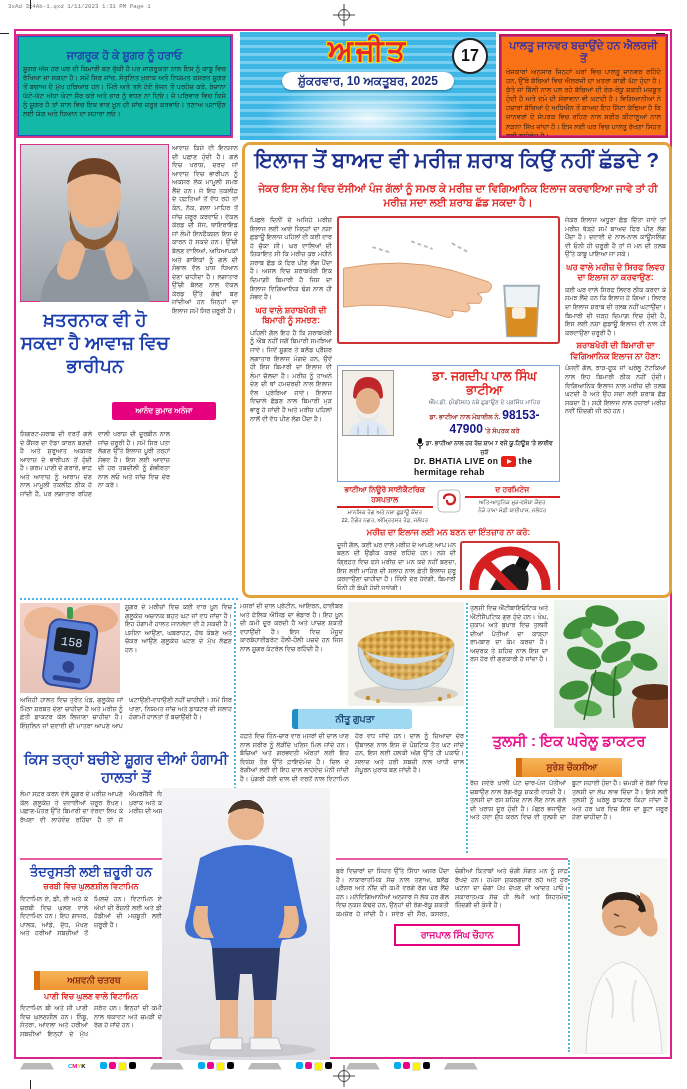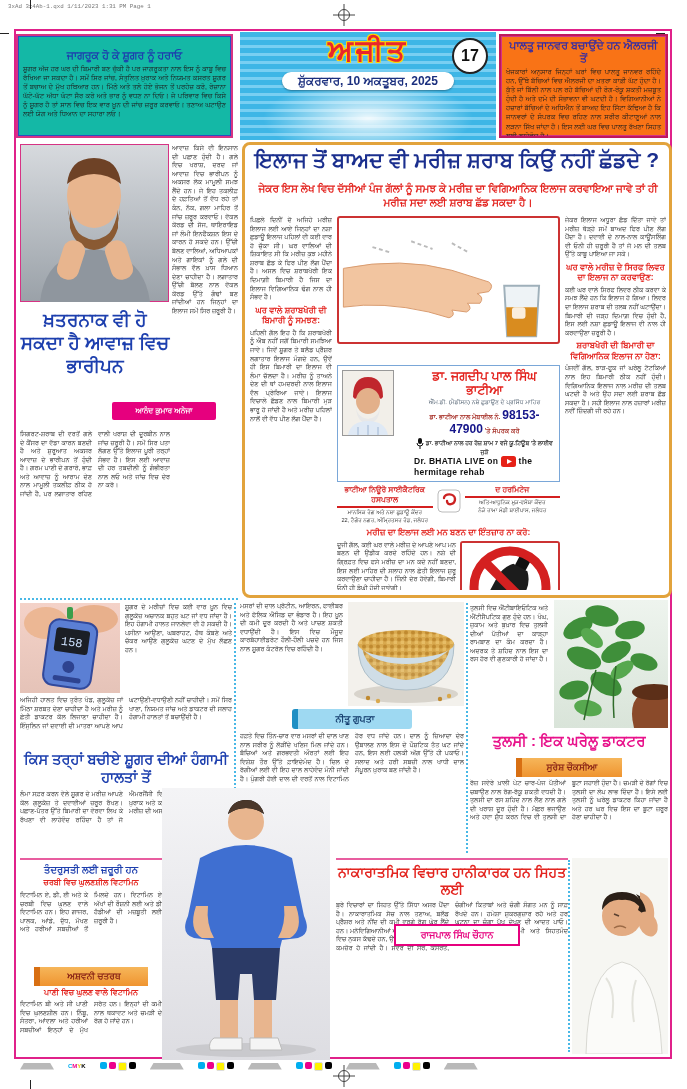--- a/index.html
+++ b/index.html
@@ -76,21 +76,21 @@
   #tulsi{left:470px;top:600px;width:198px;height:256px;}
   #tulsi-img{right:0;top:0;width:114px;height:128px;}
   #tulsi-side{left:0;top:4px;width:78px;height:126px;}
   #tulsi-head{left:0;top:132px;width:198px;font-size:15px;color:#e8128b;font-weight:bold;text-align:center;}
   #tulsi-body{left:0;top:156px;width:198px;height:100px;}
   .badge-orange{display:block;width:96px;margin:2px auto;background:linear-gradient(#f6b65a,#ef9430);
         border-left:6px solid #d86f12;color:#8a2416;font-weight:bold;font-size:9px;text-align:center;
         padding:4px 2px;border-radius:0;}
   
   #vitamins{left:20px;top:858px;width:142px;height:196px;border-top:2px solid #e85d9f;padding-top:4px;box-sizing:border-box;}
-  #vit-head{font-size:10px;}
+  #vit-head{font-size:13px;}
   #vit-sub{font-size:8px;margin:2px 0 3px 0;}
   #fatman{left:162px;top:788px;width:168px;height:272px;z-index:3;}
   #negth{left:336px;top:858px;width:232px;height:196px;border-top:2px solid #e85d9f;padding-top:4px;box-sizing:border-box;}
   #negth-head{font-size:14px;}
   #badge-rajpal{position:absolute;left:58px;top:64px;width:118px;background:#fff;border:2px solid #e6007e;
         color:#e6007e;font-weight:bold;font-size:9.5px;text-align:center;padding:3px 2px;z-index:2;}
   #stressed{left:572px;top:858px;width:96px;height:196px;}
   #vsep3{left:568px;top:860px;height:192px;}
   
   #regmarks{left:20px;top:1060px;width:648px;height:12px;display:flex;align-items:center;gap:14px;}
@@ -397,21 +397,20 @@
     <path d="M34 118 Q26 142 40 150 L52 150 Q44 136 46 118 Z" fill="#e8b58e"></path>
     <path d="M134 118 Q142 142 128 150 L116 150 Q124 136 122 118 Z" fill="#e8b58e"></path>
     <path d="M50 160 L118 160 L114 212 L92 212 L90 186 L78 186 L76 212 L54 212 Z" fill="#2b3a66"></path>
     <rect x="58" y="212" width="18" height="38" fill="#e8b58e"></rect>
     <rect x="92" y="212" width="18" height="38" fill="#e8b58e"></rect>
     <path d="M52 250 L80 250 L80 262 L48 262 Q46 254 52 250Z" fill="#f4f4f4" stroke="#bbb"></path>
     <path d="M88 250 L116 250 L120 262 L88 262 Z" fill="#f4f4f4" stroke="#bbb"></path>
   </svg>
 
   <div class="abs ovh" id="negth">
-    <div class="h-red" id="negth-head">ਨਾਕਾਰਾਤਮਿਕ ਵਿਚਾਰ ਹਾਨੀਕਾਰਕ ਹਨ ਸਿਹਤ ਲਈ</div>
     <div id="badge-rajpal">ਰਾਜਪਾਲ ਸਿੰਘ ਚੌਹਾਨ</div>
     <div class="t c2 ovh" style="height:168px;margin-top:3px;">ਬੁਰੇ ਵਿਚਾਰਾਂ ਦਾ ਸਿਹਤ ਉੱਤੇ ਸਿੱਧਾ ਅਸਰ ਪੈਂਦਾ ਹੈ। ਨਾਕਾਰਾਤਮਿਕ ਸੋਚ ਨਾਲ ਤਣਾਅ, ਬਲੱਡ ਪ੍ਰੈਸ਼ਰ ਅਤੇ ਨੀਂਦ ਦੀ ਕਮੀ ਵਰਗੇ ਰੋਗ ਘੇਰ ਲੈਂਦੇ ਹਨ। ਮਨੋਵਿਗਿਆਨੀਆਂ ਅਨੁਸਾਰ ਜੋ ਲੋਕ ਹਰ ਗੱਲ ਵਿਚ ਨੁਕਸ ਕੱਢਦੇ ਹਨ, ਉਨ੍ਹਾਂ ਦੀ ਰੋਗ-ਰੋਕੂ ਸ਼ਕਤੀ ਕਮਜ਼ੋਰ ਹੋ ਜਾਂਦੀ ਹੈ। ਸਵੇਰ ਦੀ ਸੈਰ, ਕਸਰਤ, ਚੰਗੀਆਂ ਕਿਤਾਬਾਂ ਅਤੇ ਚੰਗੀ ਸੰਗਤ ਮਨ ਨੂੰ ਸਾਫ਼ ਰੱਖਦੇ ਹਨ। ਹਮੇਸ਼ਾ ਸ਼ੁਕਰਗੁਜ਼ਾਰ ਰਹੋ ਅਤੇ ਹਰ ਘਟਨਾ ਦਾ ਚੰਗਾ ਪੱਖ ਦੇਖਣ ਦੀ ਆਦਤ ਪਾਓ। ਸਕਾਰਾਤਮਕ ਸੋਚ ਹੀ ਲੰਮੀ ਅਤੇ ਸਿਹਤਮੰਦ ਜ਼ਿੰਦਗੀ ਦੀ ਕੁੰਜੀ ਹੈ।</div>
   </div>
 
   <div class="abs vsep" id="vsep3"></div>
 
   <svg class="abs" id="stressed" viewBox="0 0 96 196">
     <rect width="96" height="196" fill="#f6f6f2"></rect>
     <circle cx="50" cy="58" r="20" fill="#e3ab82"></circle>
     <path d="M30 52 Q30 34 50 34 Q70 34 70 52 Q62 40 50 42 Q38 40 30 52Z" fill="#2b2018"></path>

